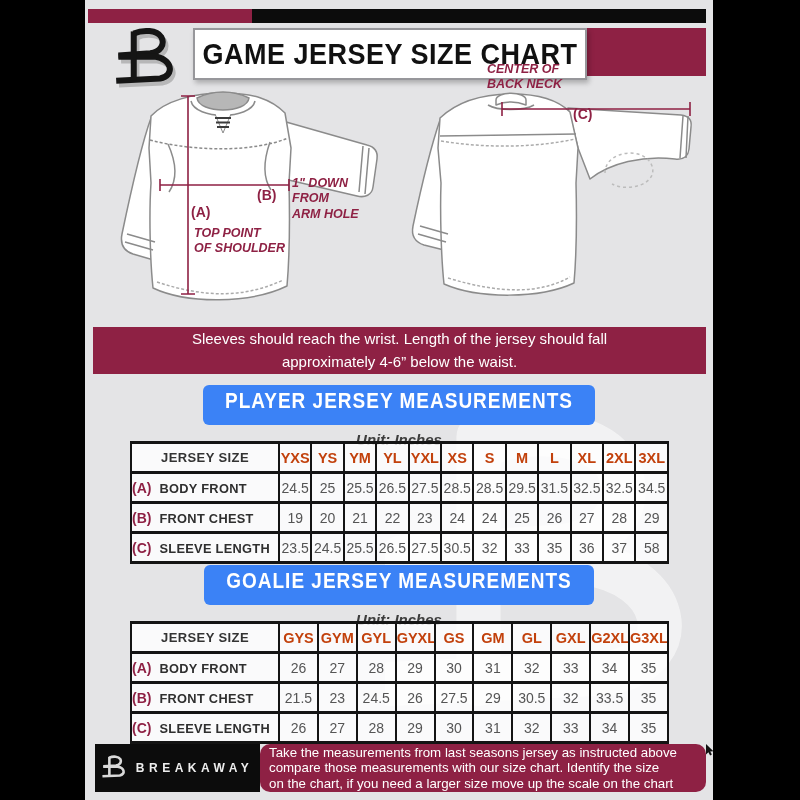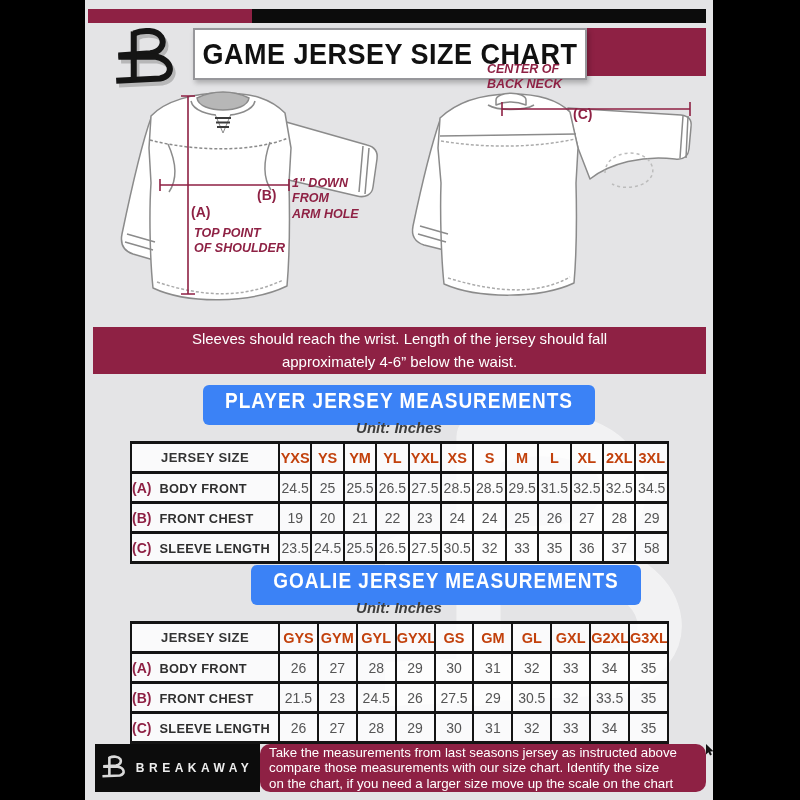--- a/index.html
+++ b/index.html
@@ -33,39 +33,39 @@
           color:#fff;font-size:15px;text-align:center;display:flex;flex-direction:column;
           justify-content:center;line-height:1.5;}
 
   
   .pill-wrap{position:absolute;left:0;width:628px;text-align:center;z-index:2;}
   .pill{display:inline-block;background:#3b82f6;color:#fff;border-radius:6px;height:40px;
         line-height:32px;padding:0 22px;}
   .pill b{display:inline-block;font-size:19px;font-weight:bold;letter-spacing:1px;transform:scaleY(1.18);
           white-space:nowrap;}
   .unit{position:absolute;left:0;width:628px;text-align:center;font-size:15px;font-weight:bold;
-        font-style:italic;color:#3D3D3D;z-index:2;}
+        font-style:italic;color:#3D3D3D;z-index:2;margin-top:12px;}
 
   
   table.meas{position:absolute;left:45px;width:539px;border-collapse:collapse;table-layout:fixed;z-index:2;padding-left:9px;}
   table.meas th,table.meas td{border-left:2px solid #141414;border-right:2px solid #141414;
         border-top:3px solid #141414;border-bottom:3px solid #141414;height:27px;padding:0;
         background:rgba(255,255,255,.82);overflow:hidden;white-space:nowrap;}
   table.meas col.c-label{width:148px;}
   th.size-header{font-size:13px;font-weight:bold;color:#333;letter-spacing:.4px;text-align:center;}
   th.size-cell{font-size:14.5px;font-weight:bold;color:#c2410c;text-align:center;}
   th.row-label{text-align:left;padding-left:14px;font-weight:normal;}
   th.row-label .key{color:#8E2144;font-weight:bold;font-size:14px;margin-right:8px;}
   th.row-label .lbl{color:#2F2F2F;font-weight:bold;font-size:12.8px;letter-spacing:.3px;}
   td.val-cell{font-size:14px;color:#555;text-align:center;}
 
   #player-table{top:441px;}
   #goalie-table{top:621px;}
   #player-heading{top:385px;} #player-unit{top:419px;}
-  #goalie-heading{top:565px;margin-left:47px;} #goalie-unit{top:599px;}
+  #goalie-heading{top:565px;} #goalie-unit{top:599px;}
 
   
   .footer-brand{position:absolute;left:10px;top:744px;width:165px;height:48px;background:#0C0C0C;z-index:2;
                 display:flex;align-items:center;justify-content:center;gap:8px;}
   .footer-brand .bw{color:#EDEDED;font-size:12px;font-weight:bold;letter-spacing:4.5px;}
   .footer-note{position:absolute;left:175px;top:744px;width:446px;height:48px;background:#8E2144;z-index:2;
                color:#fff;font-size:13.3px;line-height:15.6px;display:flex;flex-direction:column;
                justify-content:center;padding-left:9px;box-sizing:border-box;border-radius:10px;}
 
   .watermark{position:absolute;left:300px;top:400px;z-index:0;opacity:.55;}

